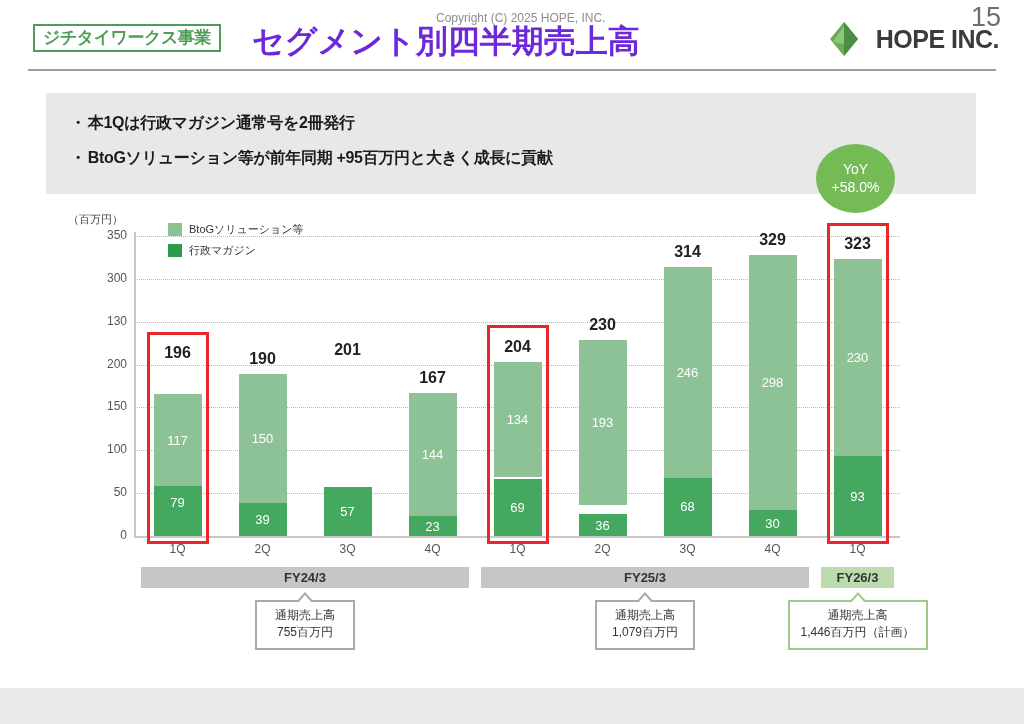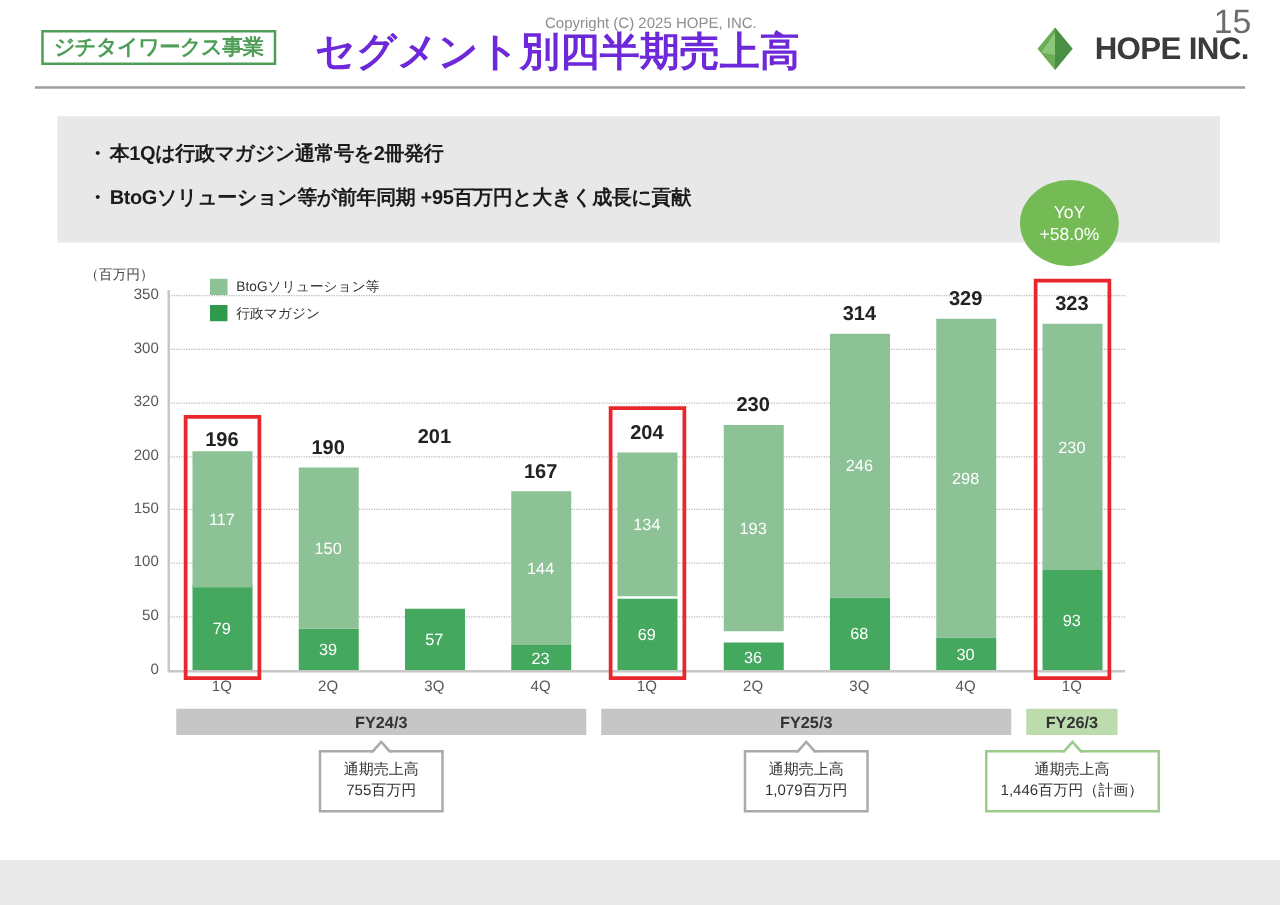--- a/index.html
+++ b/index.html
@@ -331,28 +331,28 @@
         <div class="y-label" style="left: -54px; top: 292px;">0</div>
         <div class="gridline" style="top: 257.143px;"></div>
         <div class="y-label" style="left: -54px; top: 249.143px;">50</div>
         <div class="gridline" style="top: 214.286px;"></div>
         <div class="y-label" style="left: -54px; top: 206.286px;">100</div>
         <div class="gridline" style="top: 171.429px;"></div>
         <div class="y-label" style="left: -54px; top: 163.429px;">150</div>
         <div class="gridline" style="top: 128.571px;"></div>
         <div class="y-label" style="left: -54px; top: 120.571px;">200</div>
         <div class="gridline" style="top: 85.7143px;"></div>
-        <div class="y-label" style="left: -54px; top: 77.7143px;">320</div>
+        <div class="y-label" style="left: -54px; top: 77.7143px;">130</div>
         <div class="gridline" style="top: 42.8571px;"></div>
         <div class="y-label" style="left: -54px; top: 34.8571px;">300</div>
         <div class="gridline" style="top: 0px;"></div>
         <div class="y-label" style="left: -54px; top: -8px;">350</div>
         <div class="bar-group" style="left: 18.5px; height: 300px;">
           <div class="seg lower" style="bottom: 0px; height: 67.7143px;">79</div>
-          <div class="seg upper" style="bottom: 66px; height: 109px;">117</div>
+          <div class="seg upper" style="bottom: 50px; height: 92px;">117</div>
           <div class="bar-total" style="bottom: 174px;">196</div>
           <div class="xtick">1Q</div>
         </div>
         <div class="bar-group" style="left: 103.5px; height: 300px;">
           <div class="seg lower" style="bottom: 0px; height: 33.4286px;">39</div>
           <div class="seg upper" style="bottom: 33.4286px; height: 128.571px;">150</div>
           <div class="bar-total" style="bottom: 168px;">190</div>
           <div class="xtick">2Q</div>
         </div>
         <div class="bar-group" style="left: 188.5px; height: 300px;">

